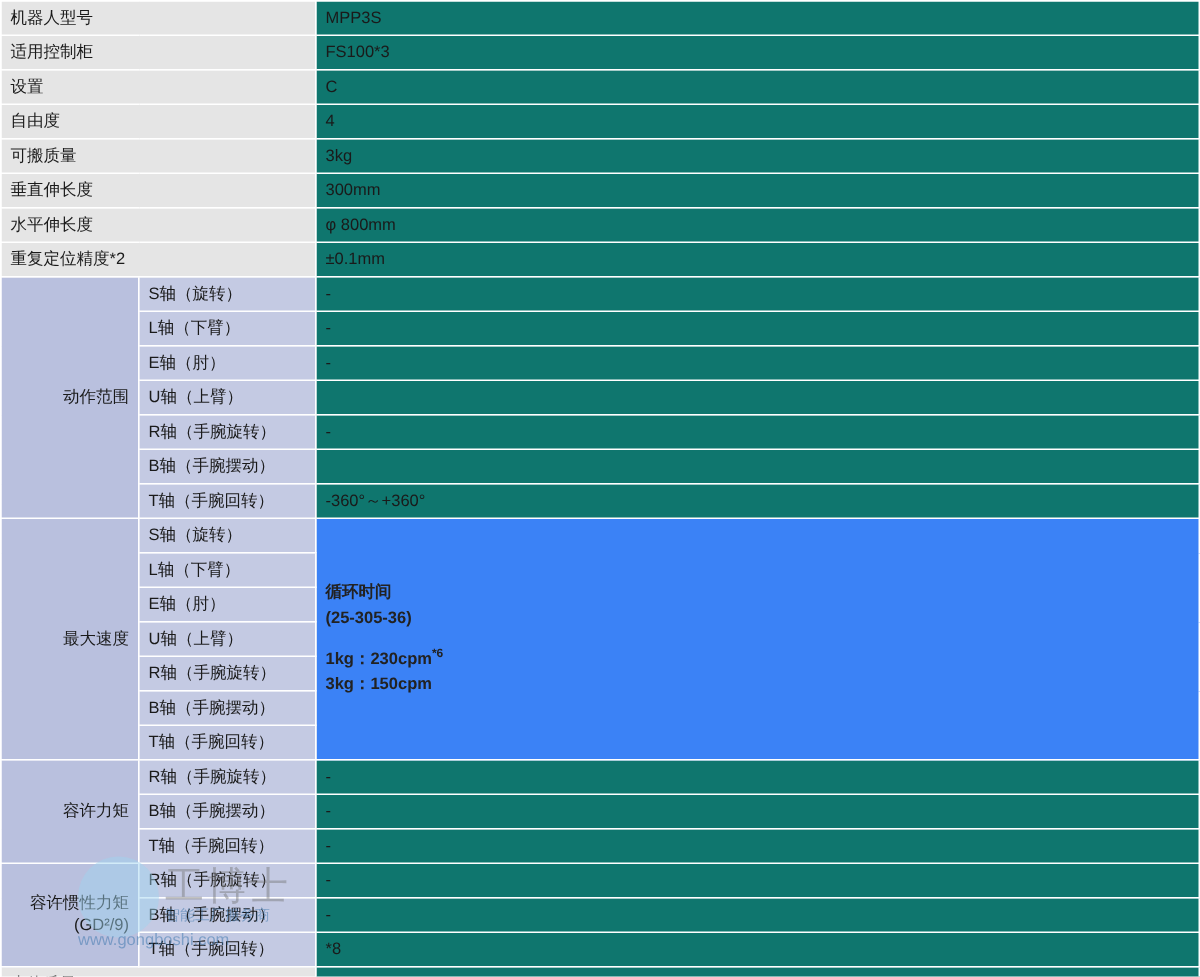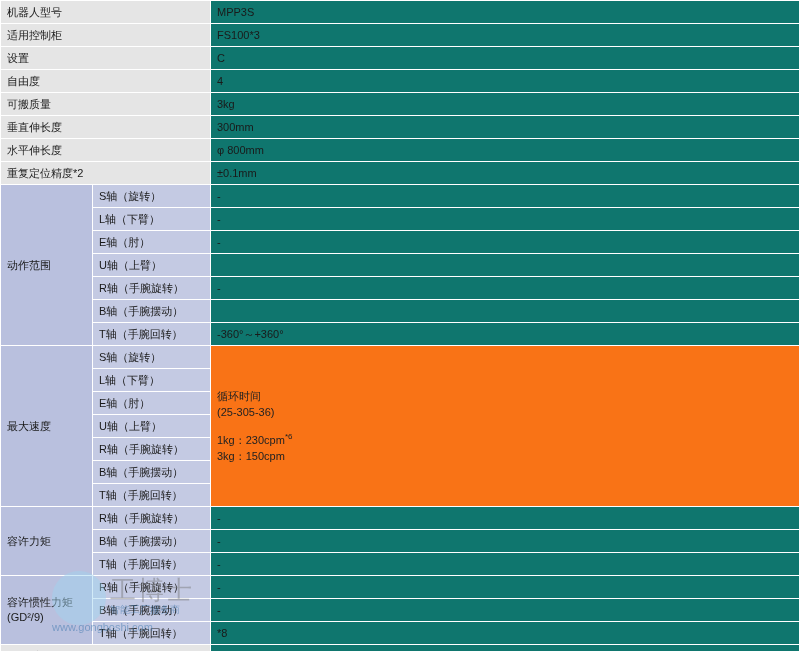--- a/index.html
+++ b/index.html
@@ -39,26 +39,27 @@
     color: #1a1a1a;
     width: 118px;
   }
   td.value {
     background: #0f766e;
     color: #1a1a1a;
   }
   td.group {
     background: #b9c0de;
     color: #1a1a1a;
-    text-align: left;
+    text-align: right;
     vertical-align: middle;
   }
   td.value-merged {
-    background: #f97316;
+    background: #3b82f6;
     vertical-align: middle;
+    font-weight: bold;
   }
   .cycle-block {
     line-height: 1.5;
   }
   .cycle-gap {
     height: 10px;
   }
   .sup {
     font-size: 8px;
     vertical-align: super;

